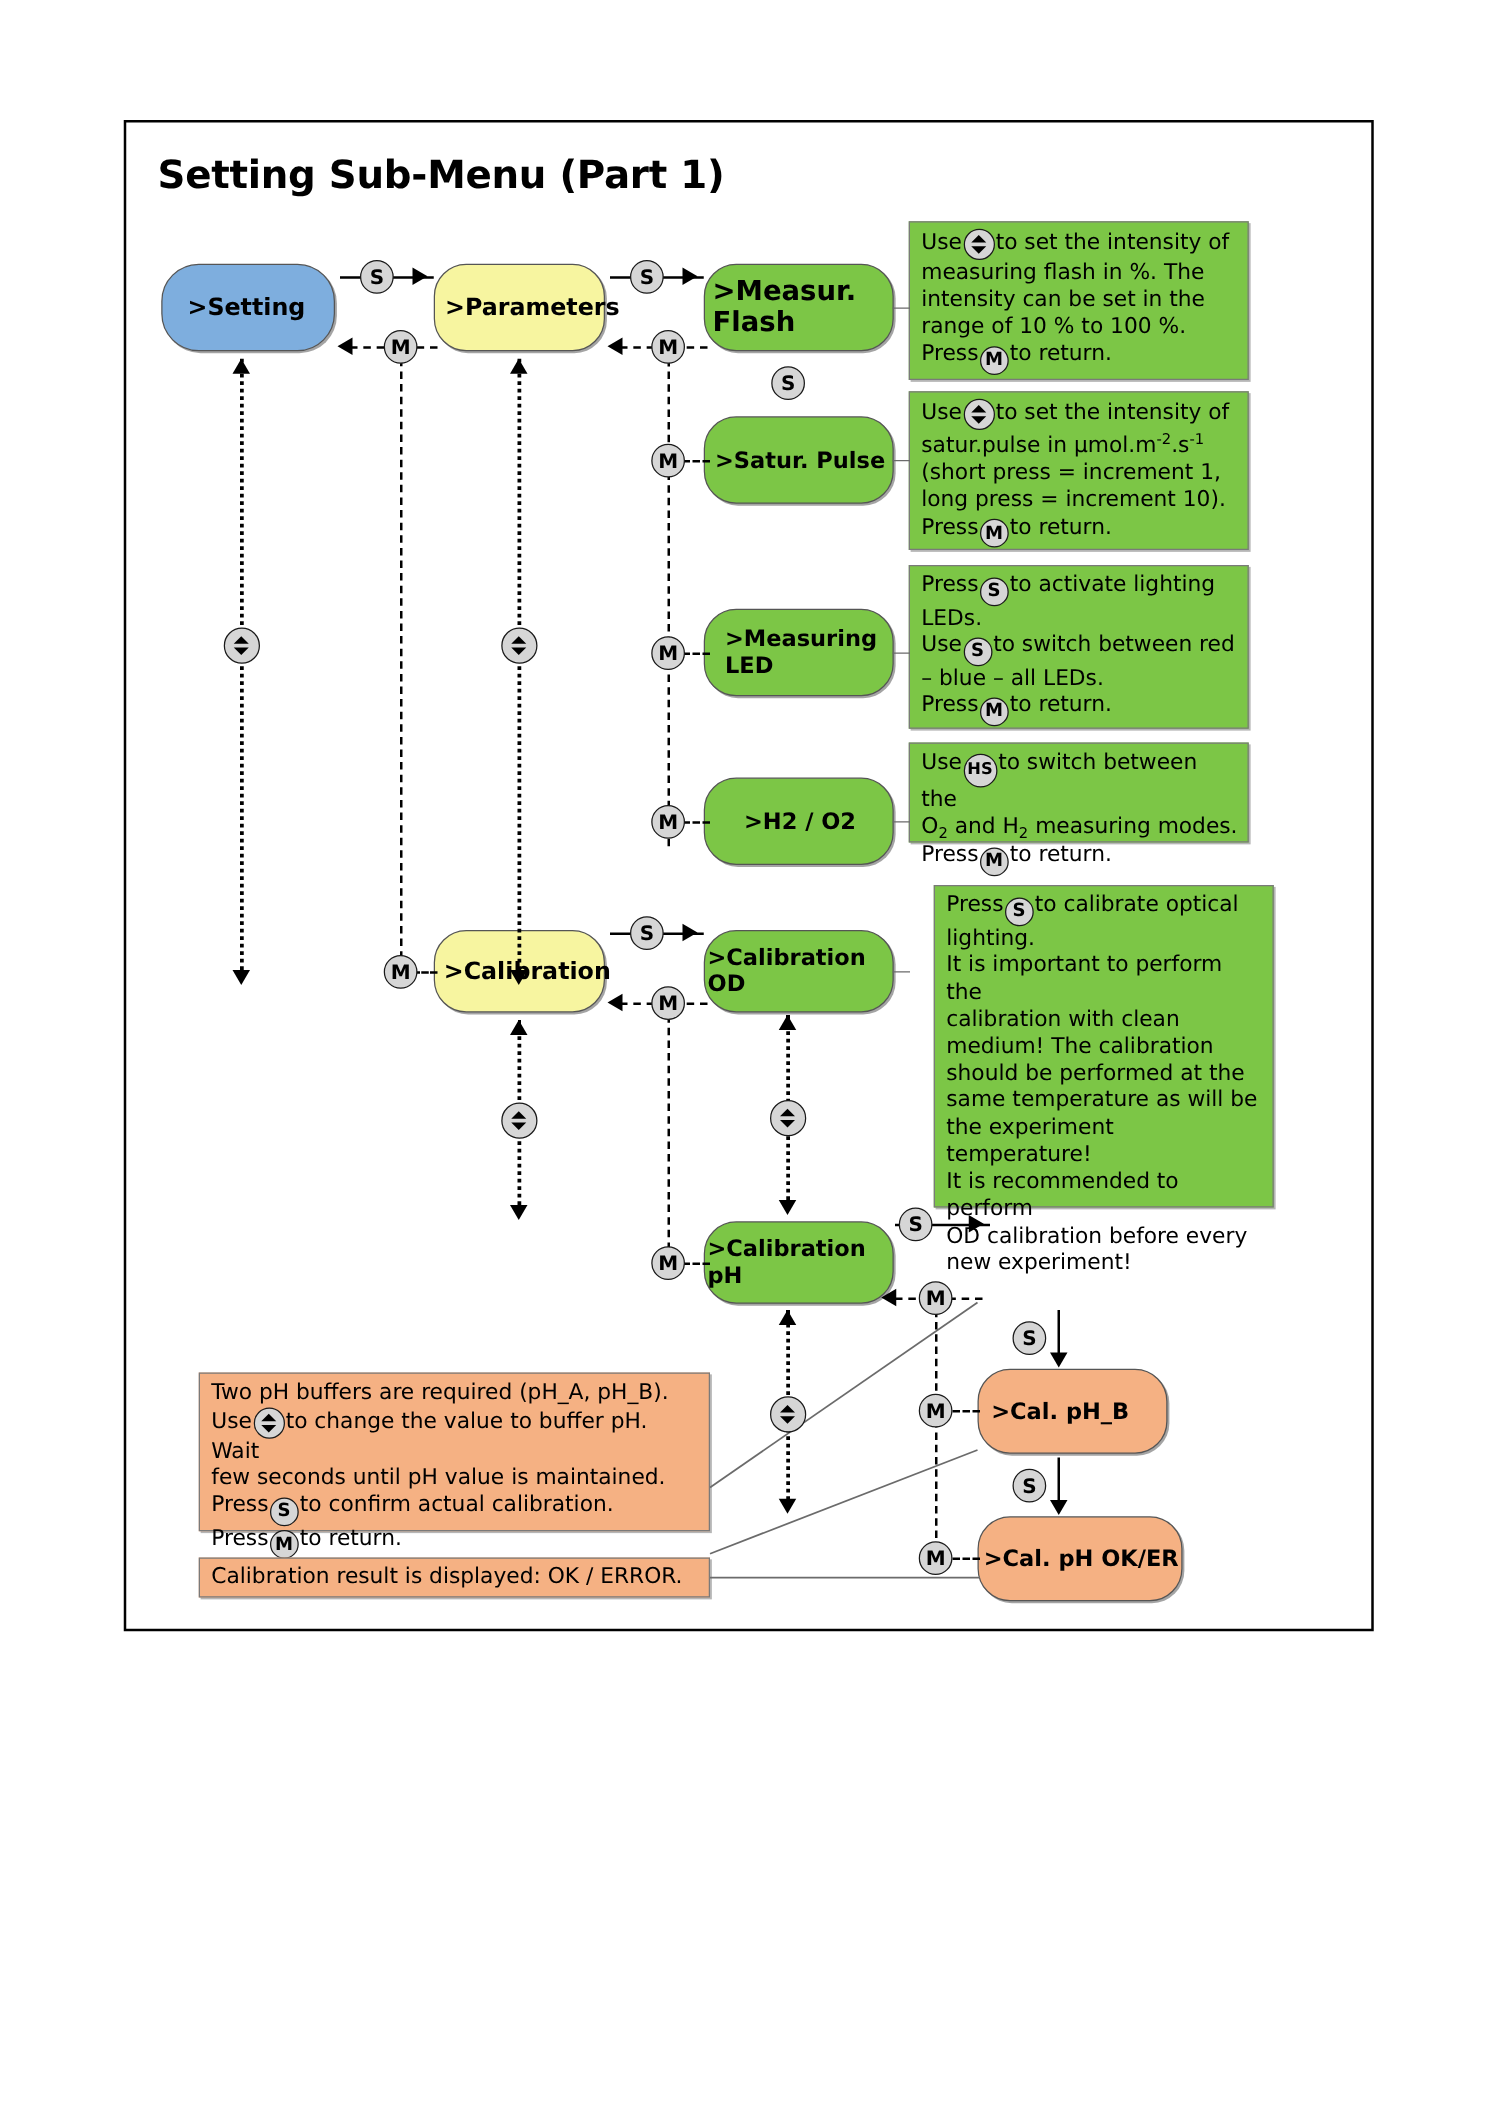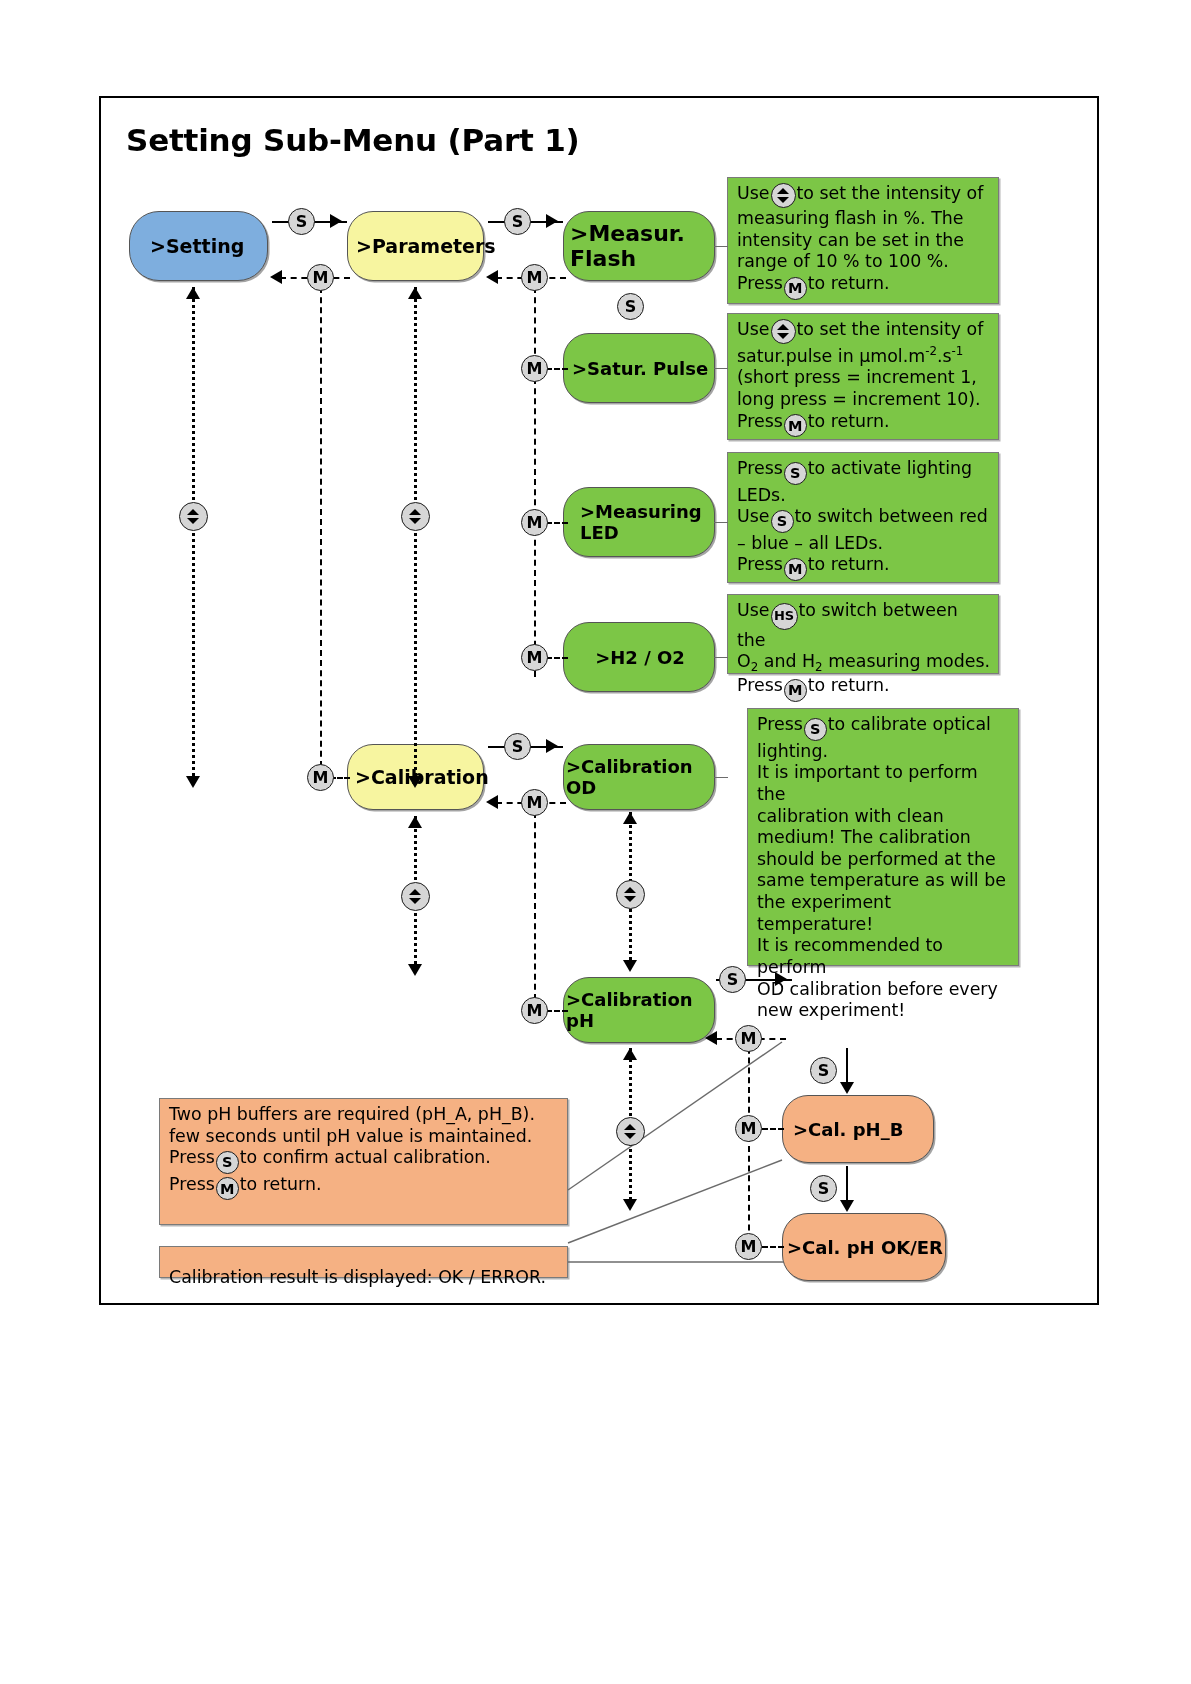--- a/index.html
+++ b/index.html
@@ -291,26 +291,31 @@
 
   <div class="ln v-dot" style="left:629px;top:1048px;height:158px;"></div>
   <div class="arw arw-u" style="left:623px;top:1048px;"></div>
   <div class="arw arw-d" style="left:623px;top:1199px;"></div>
   <div class="keyc ud" style="left:616px;top:1117px;">
       <span class="ud-glyph"></span>
     </div>
 
   <div class="info i-orange" style="left:159px;top:1098px;width:409px;height:127px;font-size:17.4px;">
     <p>Two pH buffers are required (pH_A, pH_B).</p>
+    <p>
+      <span>Use</span><span class="key key-inline ud">
+          <span class="ud-glyph"></span>
+        </span><span>to change the value to buffer pH. Wait</span>
+    </p>
     <p>few seconds until pH value is maintained.</p>
     <p>
       <span>Press</span><span class="key key-inline">S</span><span>to confirm actual calibration.</span>
     </p>
     <p>
       <span>Press</span><span class="key key-inline">M</span><span>to return.</span>
     </p>
   </div>
 
-  <div class="info i-orange" style="left:159px;top:1246px;width:409px;height:32px;font-size:17.4px;padding-top:20px;">
+  <div class="info i-orange" style="left:159px;top:1246px;width:409px;height:32px;font-size:17.4px;padding-top:4px;">
     <p>Calibration result is displayed: OK / ERROR.</p>
   </div>
 
 </div>
 
 </body></html>

